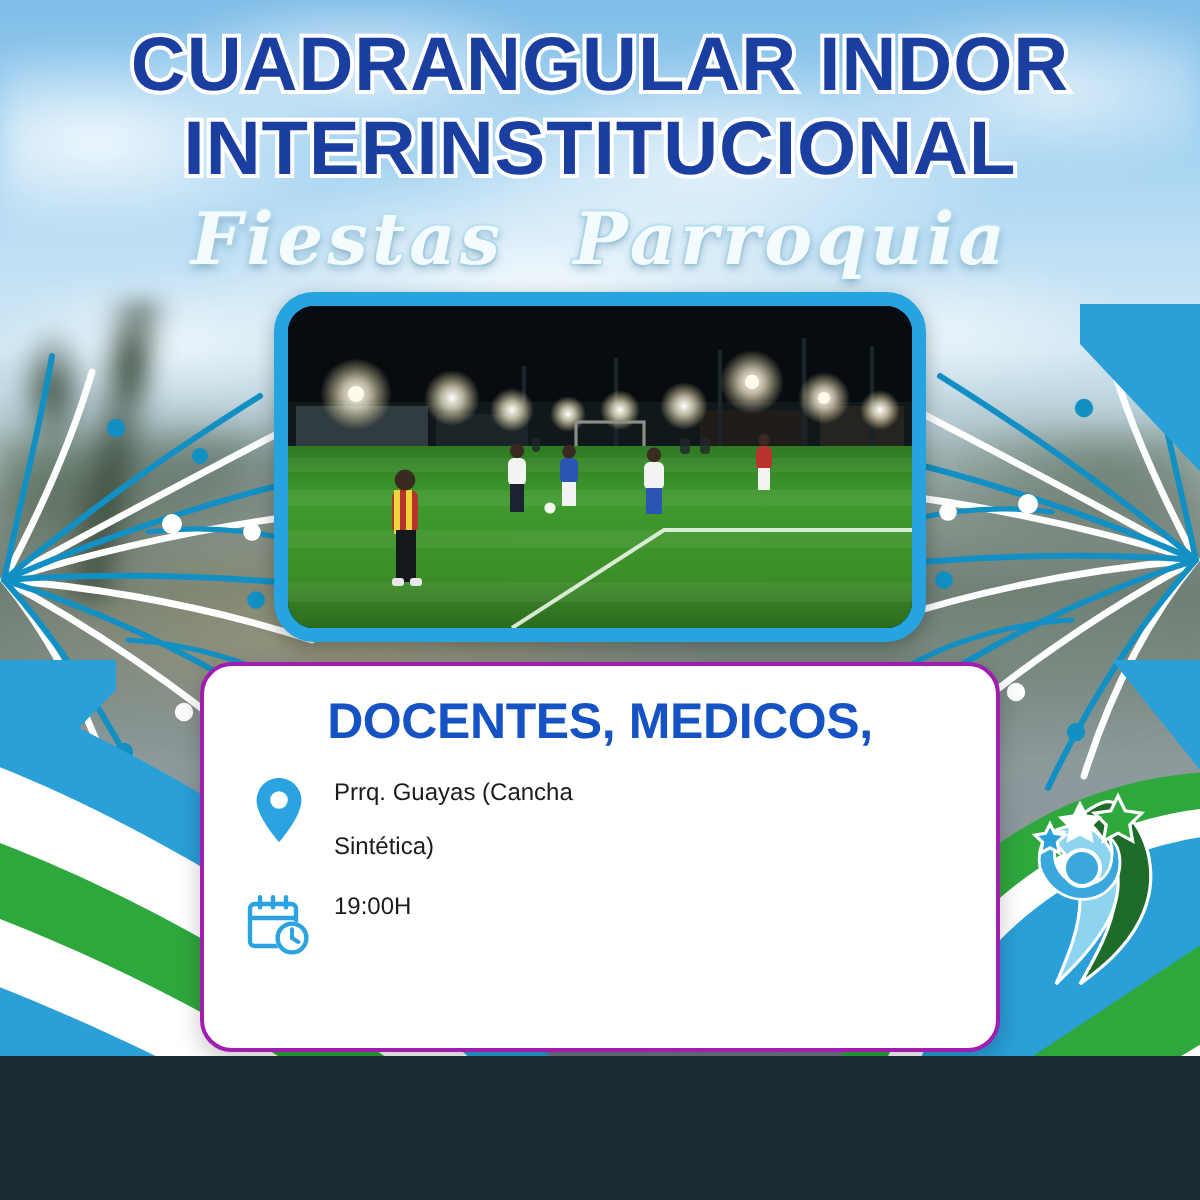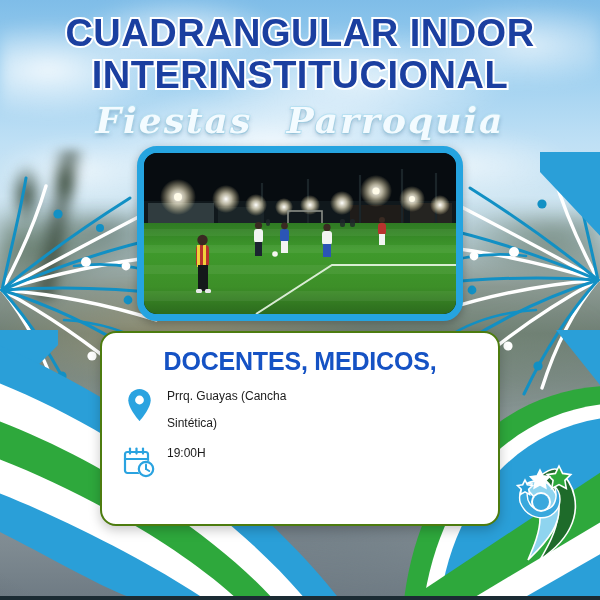--- a/index.html
+++ b/index.html
@@ -3,21 +3,21 @@
 <meta charset="utf-8">
 <style>
   html, body {
     margin: 0;
     padding: 0;
     background: #1b2b33;
   }
   #poster {
     position: relative;
     width: 600px;
-    height: 596px;
+    height: 528px;
     overflow: hidden;
     font-family: "Liberation Sans", sans-serif;
     background: #9fb3bd;
   }
 
   
   .bg-base {
     position: absolute; inset: 0;
     background:
       linear-gradient(180deg,
@@ -125,21 +125,21 @@
     background: #061015;
   }
   .photo-inner { position: absolute; inset: 0; }
 
   
   .info-card {
     position: absolute;
     left: 100px; top: 331px;
     width: 400px; height: 195px;
     background: #ffffff;
-    border: 2px solid #4d7c0f;
+    border: 2px solid #a21caf;
     border-radius: 16px;
     box-sizing: border-box;
     z-index: 8;
     box-shadow: 0 4px 12px rgba(0,0,0,.22);
     padding: 14px 20px 0 20px;
   }
   .card-heading {
     font-family: "Liberation Sans", sans-serif;
     font-weight: bold;
     font-size: 25px;

